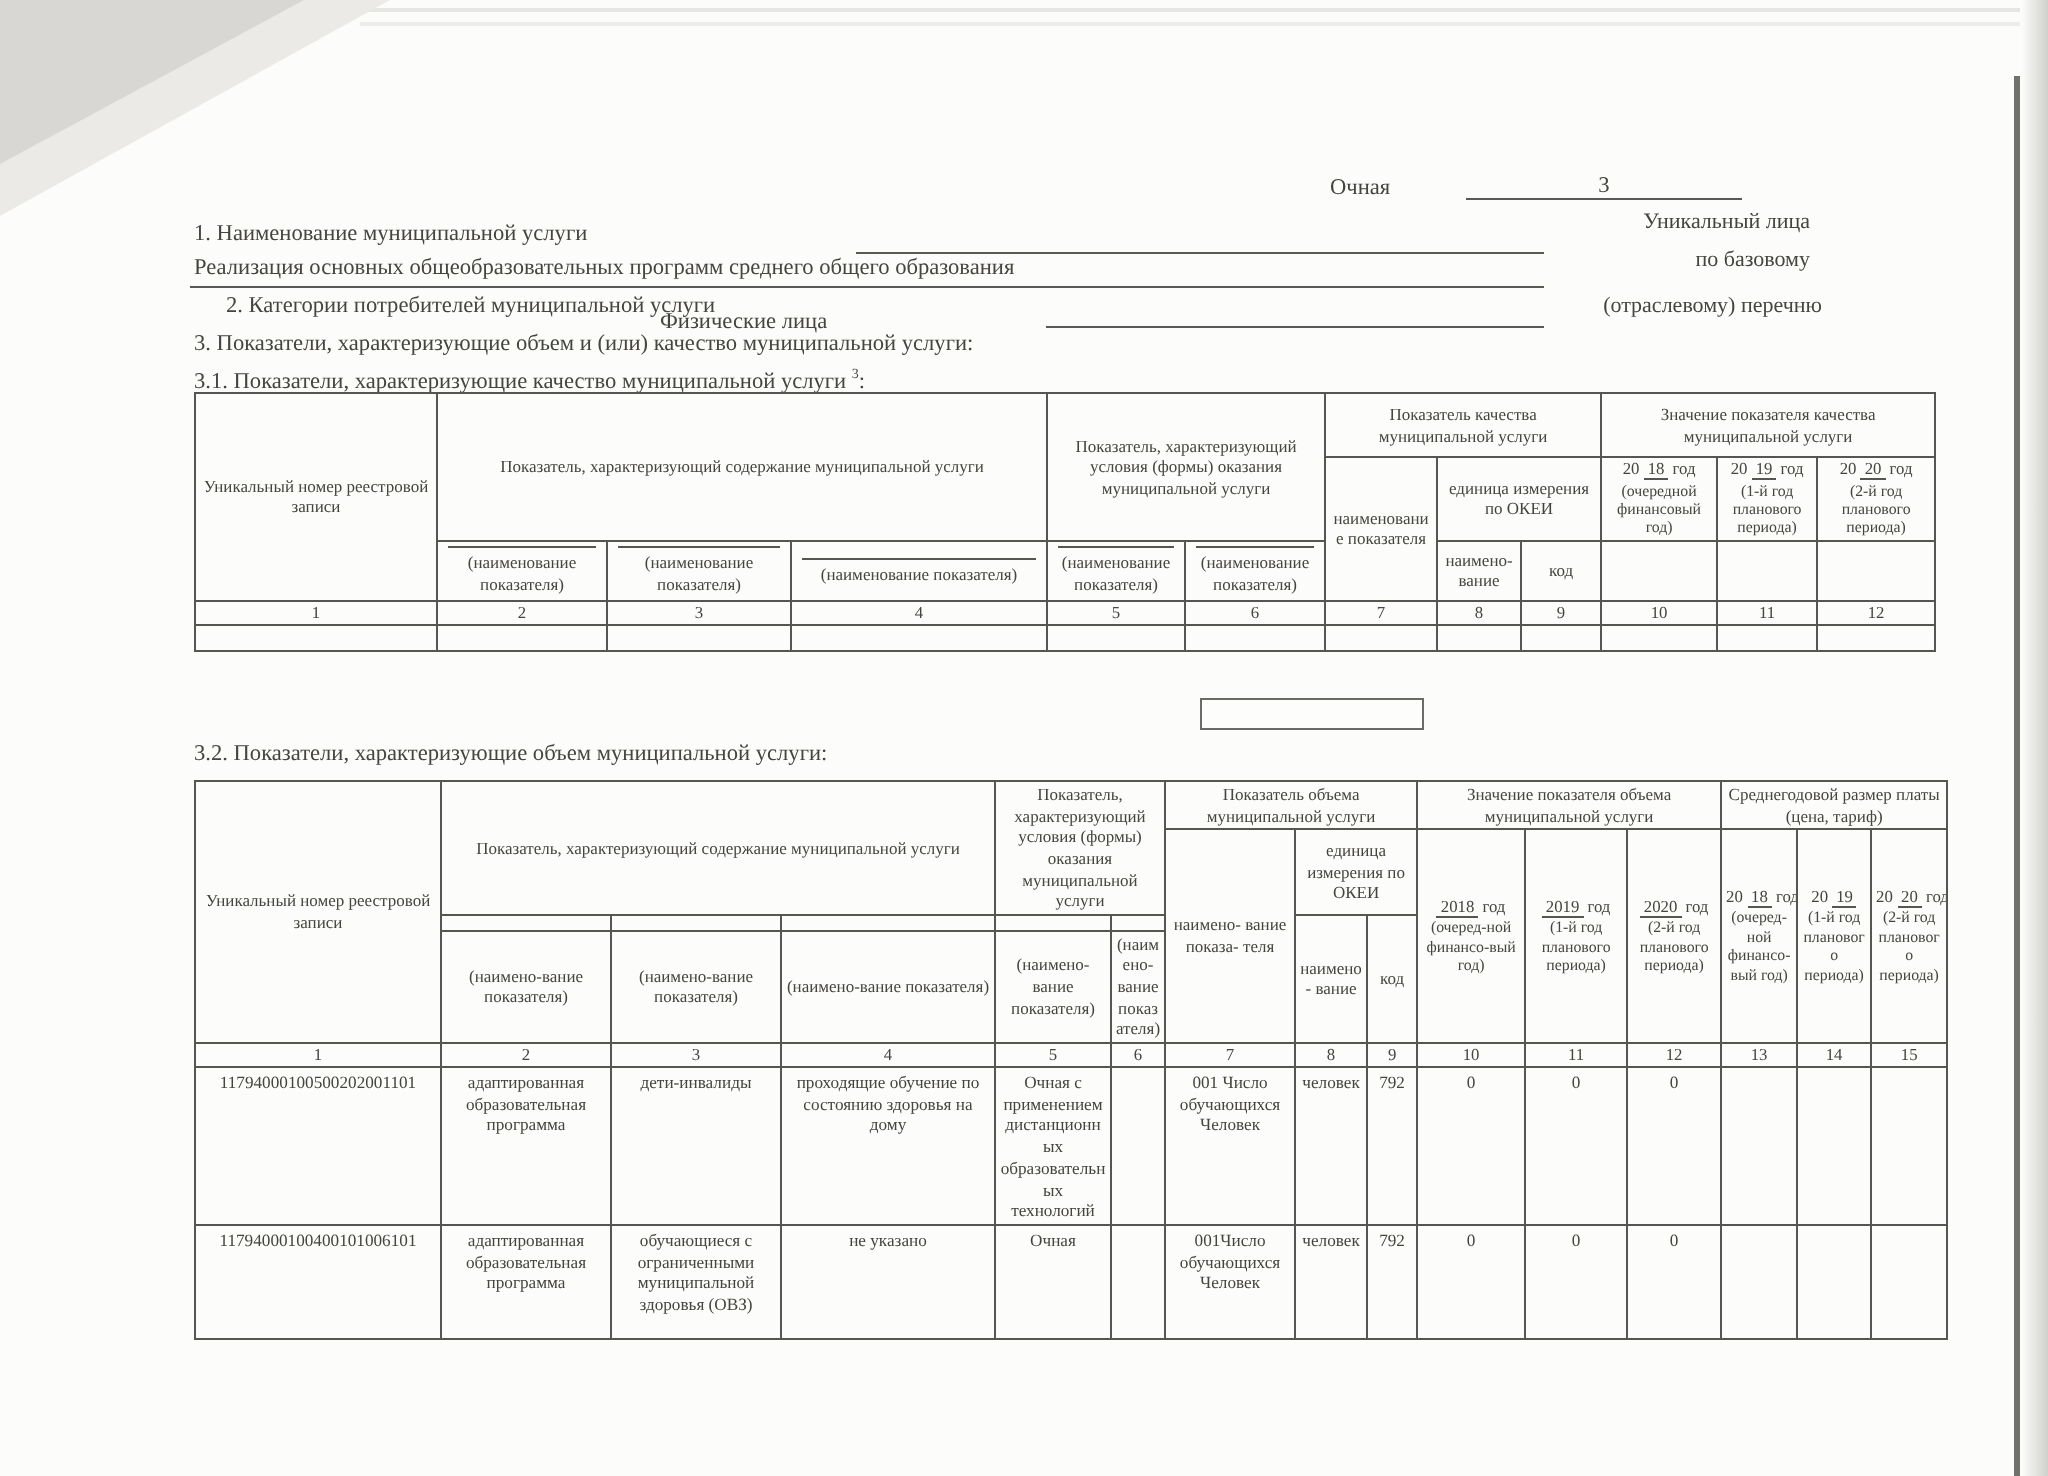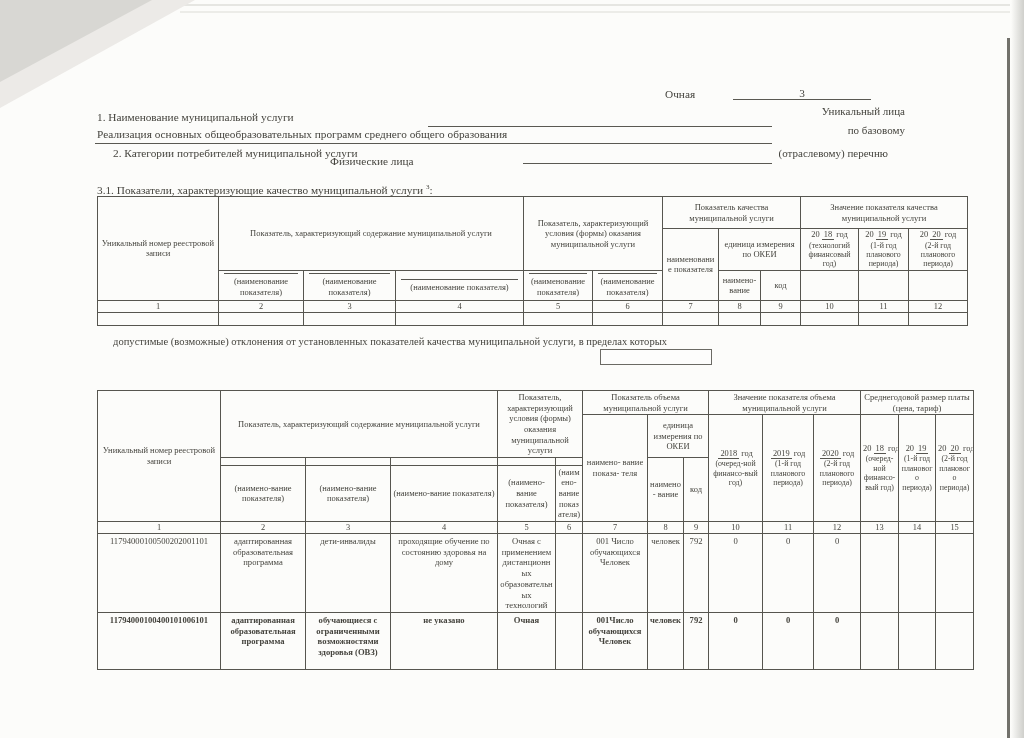--- a/index.html
+++ b/index.html
@@ -50,29 +50,30 @@
   <div class="corner-a"></div>
   <div class="corner-b"></div>
   <div class="edge-right-band"></div>
   <div class="edge-right-line"></div>
 
   <div class="abs t" style="left:665px;top:88px;">Очная</div>
   <div class="sec-line">3</div>
 
   <div class="ulabel" style="right:119px;top:105px;">Уникальный лица</div>
   <div class="ulabel" style="right:119px;top:124px;">по базовому</div>
-  <div class="ulabel" style="right:136px;top:147px;">(отраслевому) перечню</div>
+  <div class="ulabel" style="right:113px;top:147px;">(отраслевому) перечню</div>
 
   <div class="abs t" style="left:97px;top:111px;">1. Наименование муниципальной услуги</div>
   <div class="hline" style="left:428px;top:126px;width:344px;"></div>
   <div class="abs t" style="left:97px;top:128px;text-align:right;">Реализация основных общеобразовательных программ среднего общего образования</div>
   <div class="hline" style="left:95px;top:143px;width:677px;"></div>
   <div class="abs t" style="left:113px;top:147px;">2. Категории потребителей муниципальной услуги</div>
   <div class="abs t" style="left:330px;top:155px;">Физические лица</div>
   <div class="hline" style="left:523px;top:163px;width:249px;"></div>
+  <div class="abs t" style="left:97px;top:166px;">3. Показатели, характеризующие объем и (или) качество муниципальной услуги:</div>
   <div class="abs t" style="left:97px;top:183px;"><span>3.1. Показатели, характеризующие качество муниципальной услуги</span>&nbsp;<sup>3</sup><span>:</span></div>
 
   <table class="doc abs" style="left:97px;top:196px;width:870px;">
     <colgroup>
       <col style="width:121px">
         <col style="width:85px">
         <col style="width:92px">
         <col style="width:128px">
       <col style="width:69px">
         <col style="width:70px">
@@ -89,21 +90,21 @@
       <td colspan="3" rowspan="2">Показатель, характеризующий содержание муниципальной услуги</td>
       <td colspan="2" rowspan="2">Показатель, характеризующий условия (формы) оказания муниципальной услуги</td>
       <td colspan="3">Показатель качества муниципальной услуги</td>
       <td colspan="3">Значение показателя качества муниципальной услуги</td>
     </tr>
     <tr style="height:34px;">
       <td rowspan="2">наименование показателя</td>
       <td colspan="2">единица измерения по ОКЕИ</td>
       <td>
         <div class="yr"><span>20</span> <span class="un">18</span> <span>год</span></div>
-        <div class="note">(технологий финансовый год)</div>
+        <div class="note">(очередной финансовый год)</div>
       </td>
       <td>
         <div class="yr"><span>20</span> <span class="un">19</span> <span>год</span></div>
         <div class="note">(1-й год планового периода)</div>
       </td>
       <td>
         <div class="yr"><span>20</span> <span class="un">20</span> <span>год</span></div>
         <div class="note">(2-й год планового периода)</div>
       </td>
     </tr>
@@ -143,23 +144,23 @@
       <td></td>
           <td></td>
       <td></td>
           <td></td>
       <td></td>
           <td></td>
     </tr>
   </tbody>
     </table>
 
-  <div class="abs small" style="left:113px;top:336px;white-space:nowrap;">допустимые  (возможные)  отклонения  от установленных  показателей  качества  муниципальной  услуги,  в пределах  которых</div>
   <div class="tolbox"></div>
 
+  <div class="abs t" style="left:97px;top:371px;">3.2. Показатели, характеризующие объем муниципальной услуги:</div>
 
   <table class="doc abs" style="left:97px;top:390px;width:876px;">
     <colgroup>
       <col style="width:123px">
         <col style="width:85px">
         <col style="width:85px">
         <col style="width:107px">
       <col style="width:58px">
         <col style="width:27px">
         <col style="width:65px">
@@ -252,24 +253,24 @@
       <td class="data">001 Число обучающихся Человек</td>
       <td class="data">человек</td>
       <td class="data">792</td>
       <td class="data">0</td>
       <td class="data">0</td>
       <td class="data">0</td>
       <td class="data"></td>
       <td class="data"></td>
       <td class="data"></td>
     </tr>
-    <tr style="height:57px;font-weight:bold;">
+    <tr style="height:57px;">
       <td class="data">11794000100400101006101</td>
       <td class="data">адаптированная образовательная программа</td>
-      <td class="data">обучающиеся с ограниченными возможностями здоровья (ОВЗ)</td>
+      <td class="data">обучающиеся с ограниченными муниципальной здоровья (ОВЗ)</td>
       <td class="data">не указано</td>
       <td class="data">Очная</td>
       <td class="data"></td>
       <td class="data">001Число обучающихся Человек</td>
       <td class="data">человек</td>
       <td class="data">792</td>
       <td class="data">0</td>
       <td class="data">0</td>
       <td class="data">0</td>
       <td class="data"></td>

